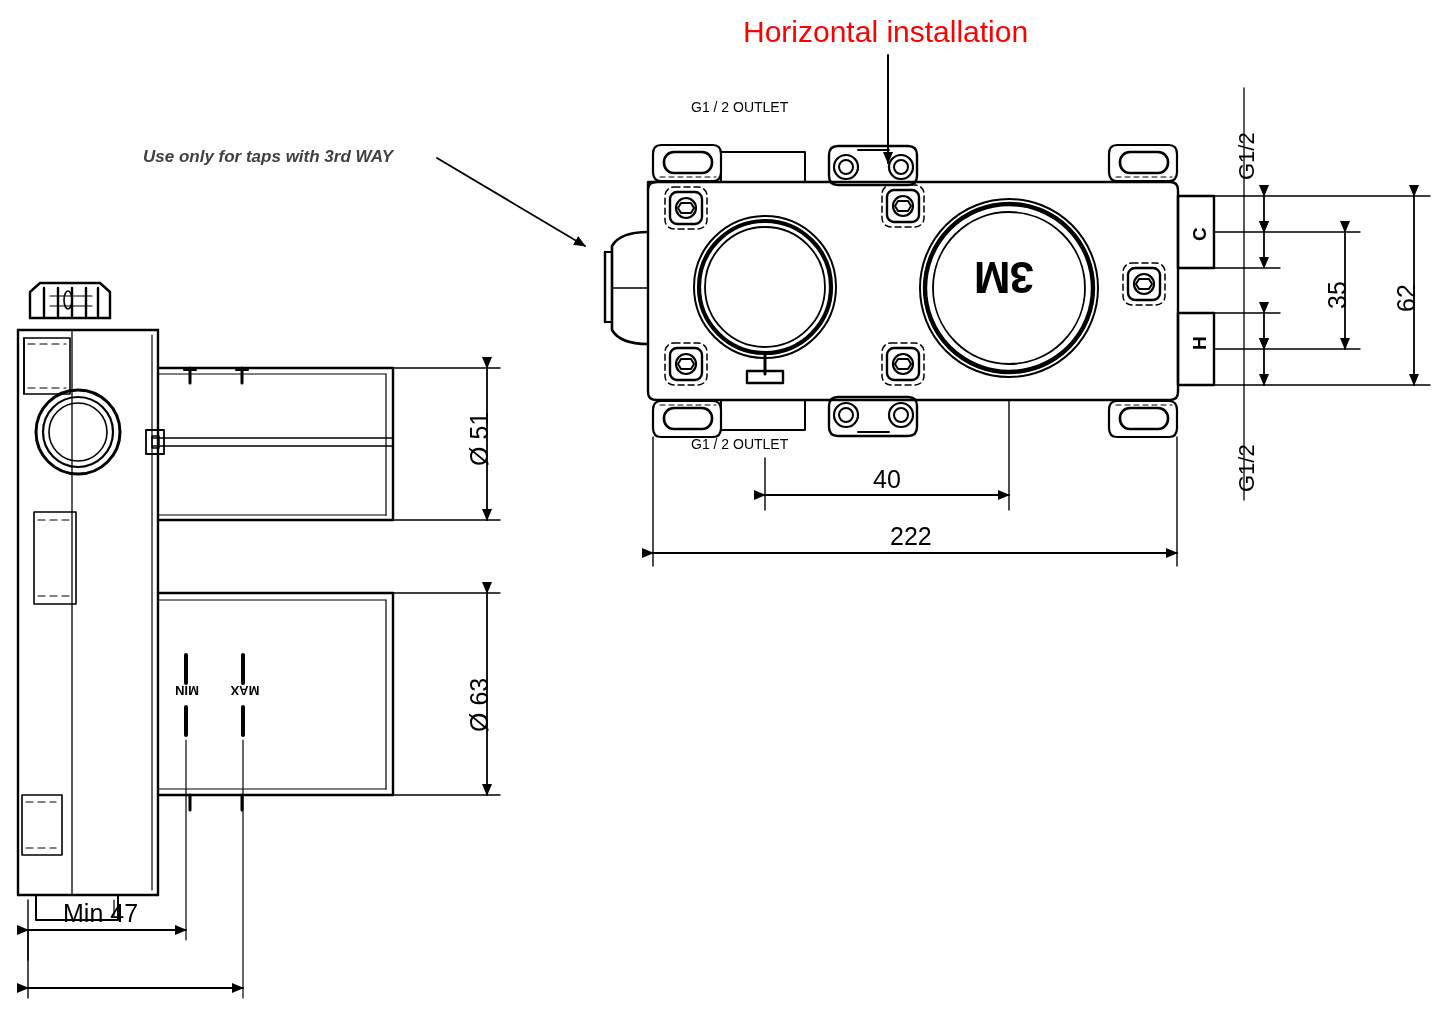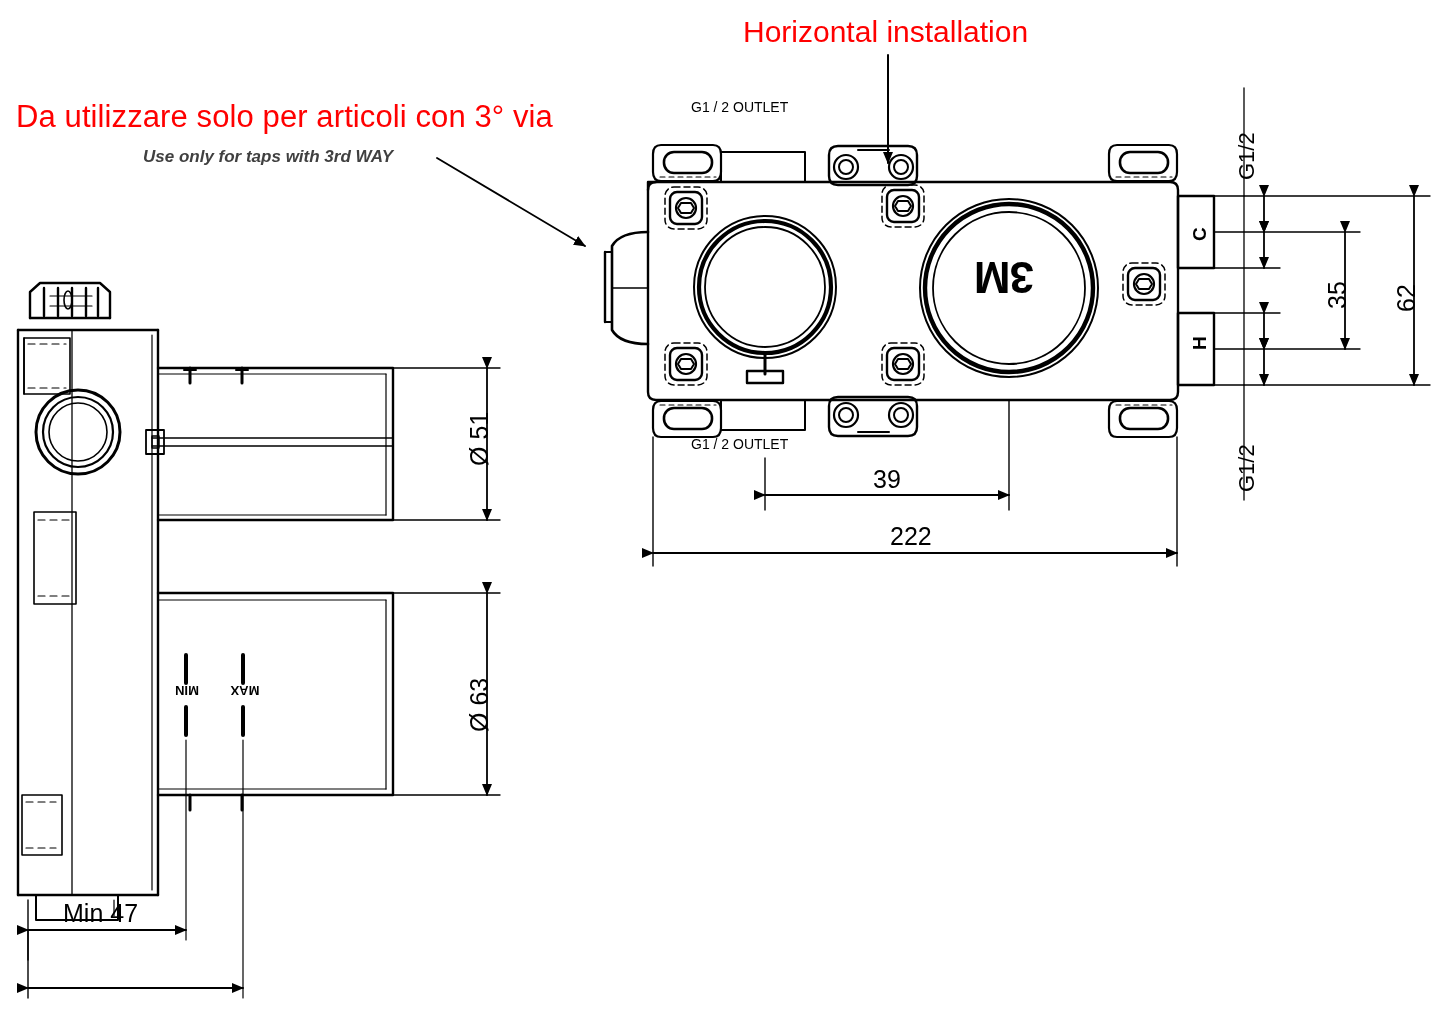--- a/index.html
+++ b/index.html
@@ -289,33 +289,32 @@
       <g stroke-width="1.8">
         <path d="M437,158 L585,246" marker-end="url(#ah)"></path>
       </g>
 
       <g stroke="#000" stroke-width="2">
         <path d="M888,55 L888,163" marker-end="url(#ah)"></path>
       </g>
     </g>
   </svg>
 
-  <div class="txt note-it" style="left:16px;top:101px;">Da utilizzare solo per articoli con 3° via</div>
 
   <div class="txt note-en" style="left:143px;top:148px;">Use only for taps with 3rd WAY</div>
 
   <div class="txt note-horiz" style="left:729px;top:17px;margin-left:14px;">Horizontal installation</div>
 
   <div class="txt port" style="left:691px;top:100px;">G1 / 2 OUTLET</div>
 
   <div class="txt port" style="left:691px;top:437px;">G1 / 2 OUTLET</div>
 
   <div class="txt logo3m rot180" style="left:984px;top:255px;width:50px;text-align:center;">3M</div>
 
-  <div class="txt dim" style="left:873px;top:467px;">39</div>
+  <div class="txt dim" style="left:873px;top:467px;">40</div>
 
   <div class="txt dim" style="left:890px;top:524px;">222</div>
 
   <div class="txt dim-sm rot90" style="left:1236px;top:180px;">G1/2</div>
 
   <div class="txt dim-sm rot90" style="left:1236px;top:492px;">G1/2</div>
 
   <div class="txt tiny rot90" style="left:1190px;top:241px;font-size:19px;">C</div>
 
   <div class="txt tiny rot90" style="left:1190px;top:350px;font-size:19px;">H</div>

